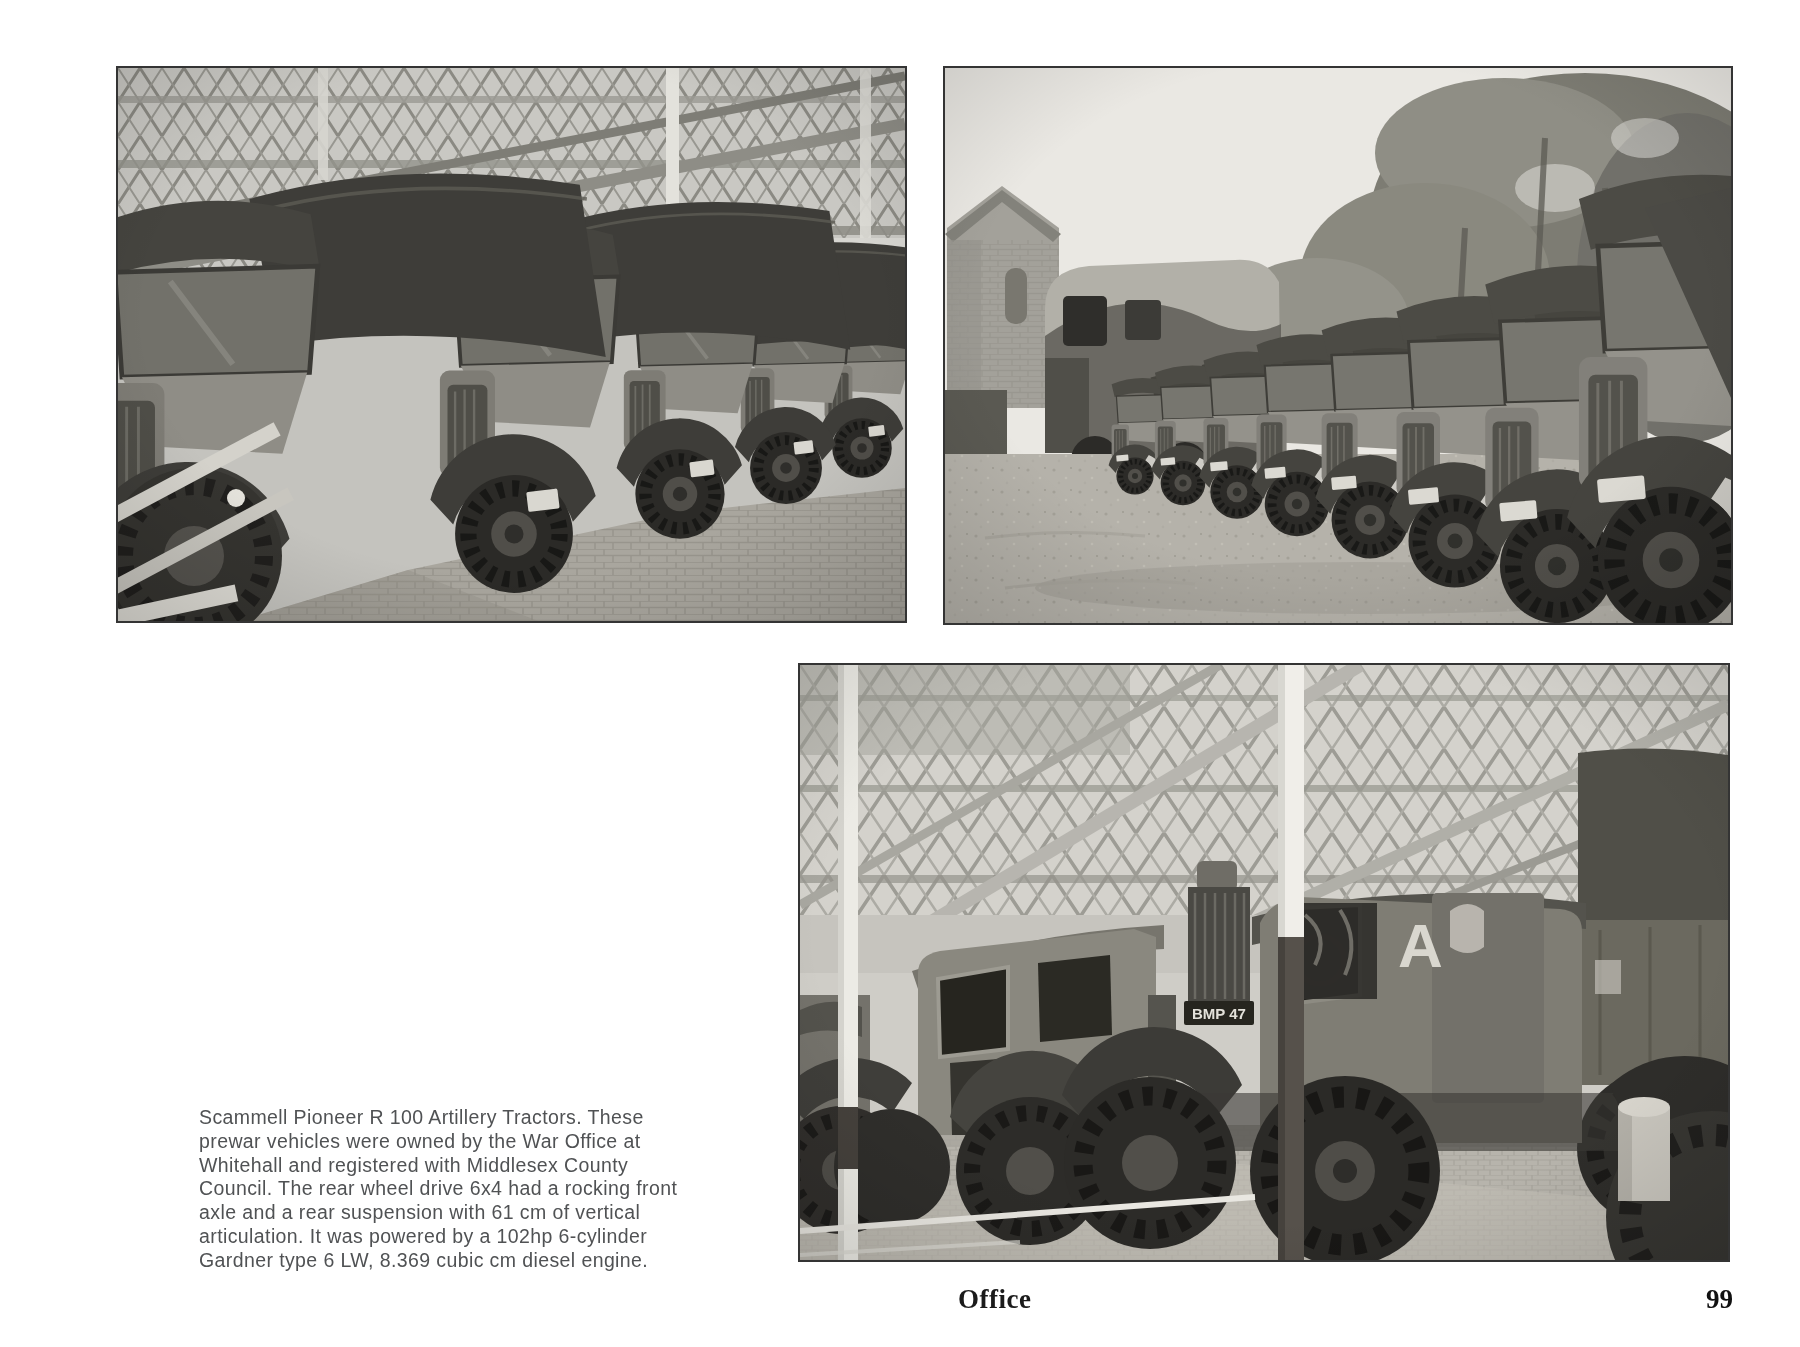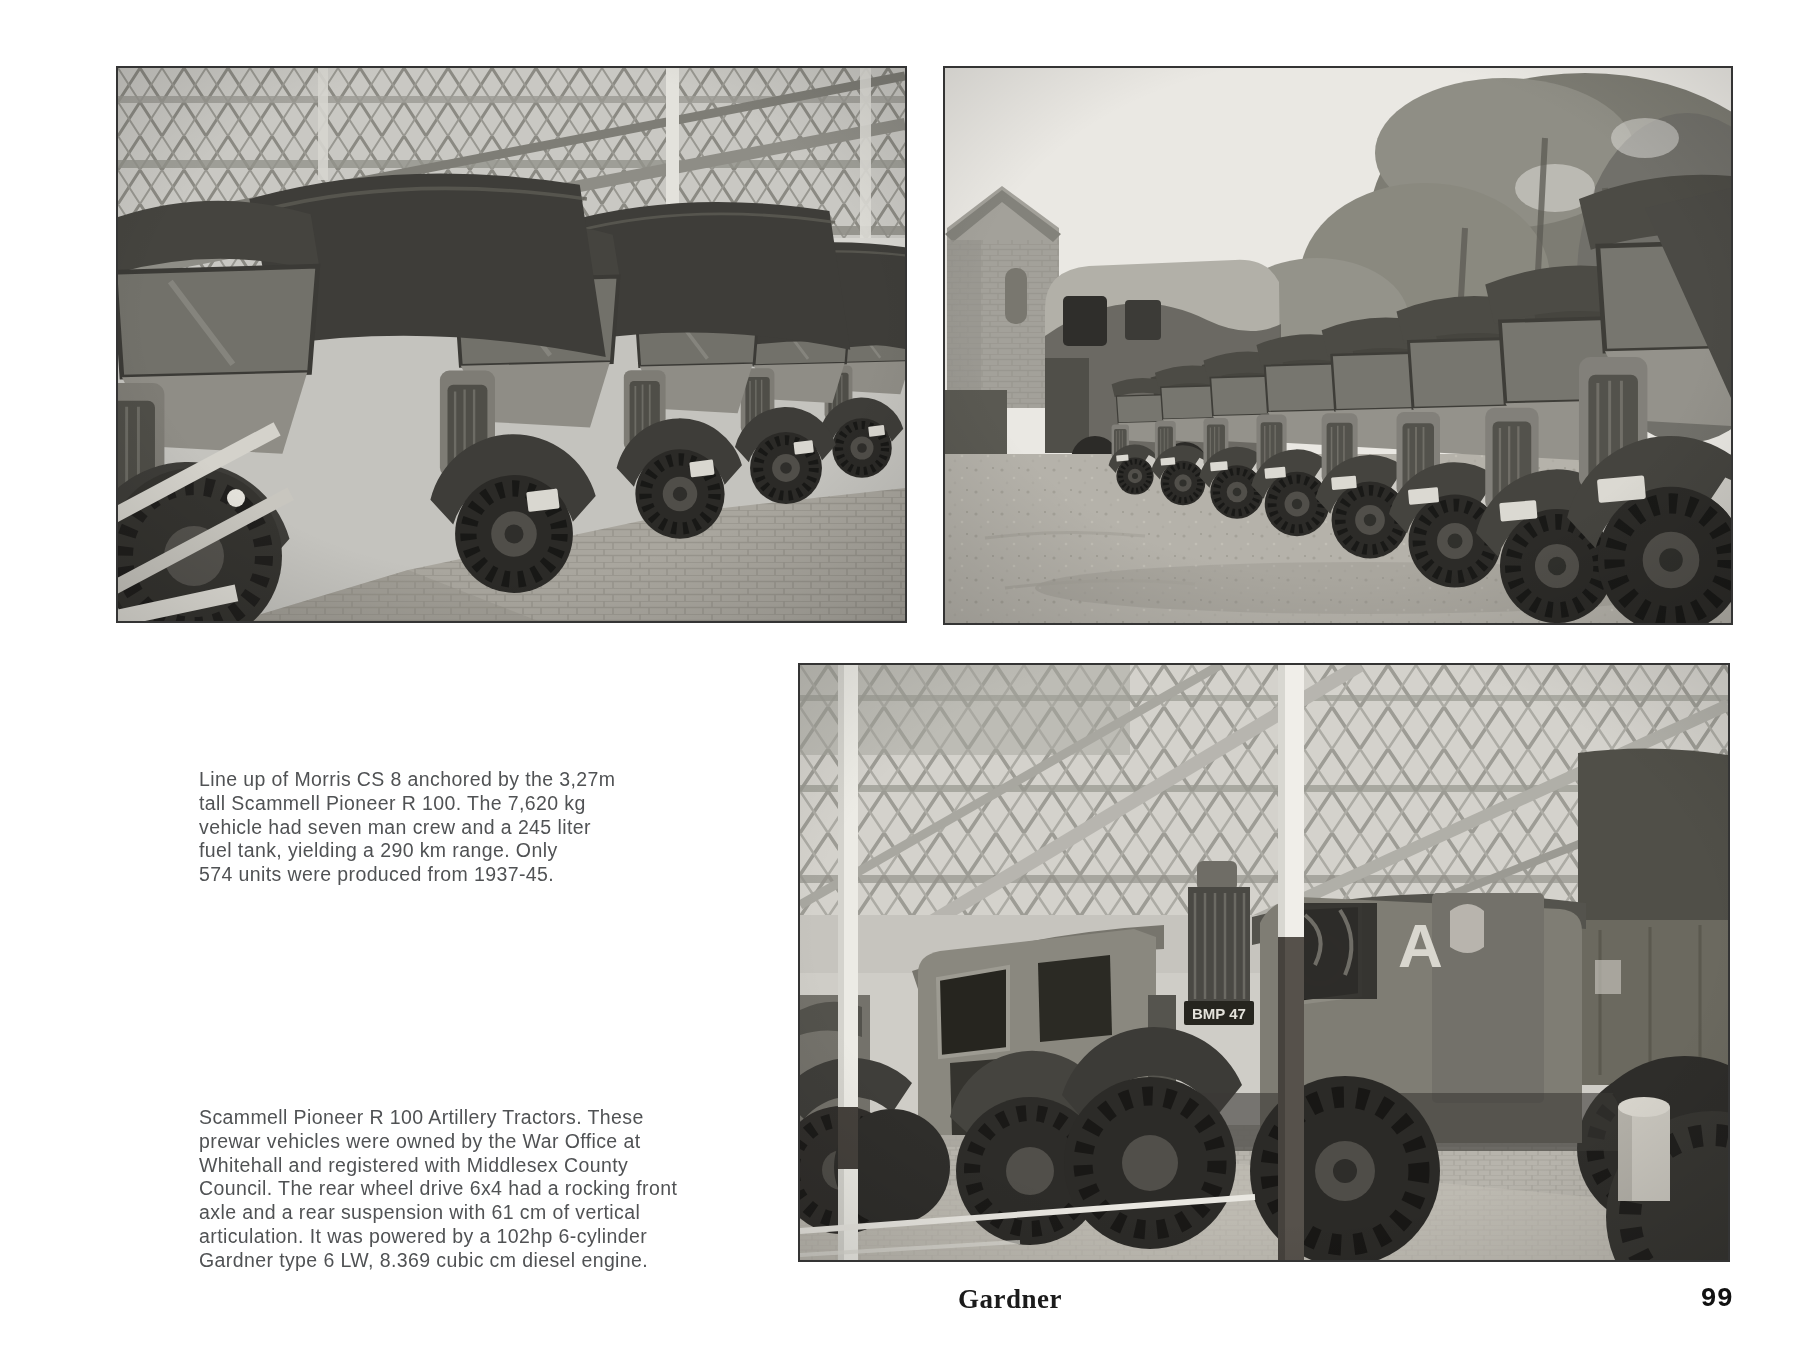--- a/index.html
+++ b/index.html
@@ -38,21 +38,21 @@
     left:958px;top:1284px;
     font-family:"Liberation Serif", serif;
     font-weight:700;
     font-size:27px;
     color:#1b1b1b;
     letter-spacing:0.5px;
   }
   .page-number{
     position:absolute;
     right:67px;top:1284px;
-    font-family:Liberation Mono, monospace;
+    font-family:Liberation Serif, serif;
     font-weight:700;
     font-size:27px;
     color:#111111;
   }
 </style>
 </head>
 <body>
 
 <div class="page">
 
@@ -224,25 +224,20 @@
         <use href="#p2-truck" transform="translate(510,473) scale(0.75)"></use>
         <use href="#p2-truck" transform="translate(612,498) scale(0.92)"></use>
         <use href="#p2-truck" transform="translate(726,492) scale(1.18)"></use>
         <polygon points="786,120 786,330 700,140" fill="#4b4a45"></polygon>
       </g>
 
       <rect width="786" height="555" fill="url(#p2-vig)"></rect>
     </svg>
   </figure>
 
-  <div class="caption" id="caption-2">Line up of Morris CS 8 anchored by the 3,27m
-tall Scammell Pioneer R 100. The 7,620 kg
-vehicle had seven man crew and a 245 liter
-fuel tank, yielding a 290 km range. Only
-574 units were produced from 1937-45.</div>
 
   <figure class="photo" id="photo-3">
     <svg viewBox="0 0 928 595" preserveAspectRatio="none">
       <defs>
         <pattern id="p3-lat" width="56" height="42" patternUnits="userSpaceOnUse">
           <path d="M0,42 L28,0 L56,42" fill="none" stroke="#93928b" stroke-width="3.5"></path>
           <path d="M0,0 L28,42 L56,0" fill="none" stroke="#a5a49d" stroke-width="2.5"></path>
         </pattern>
         <pattern id="p3-brick" width="24" height="10" patternUnits="userSpaceOnUse">
           <rect width="24" height="10" fill="#b7b4ac"></rect>
@@ -362,16 +357,16 @@
   </figure>
 
   <div class="caption" id="caption-3">Scammell Pioneer R 100 Artillery Tractors. These
 prewar vehicles were owned by the War Office at
 Whitehall and registered with Middlesex County
 Council. The rear wheel drive 6x4 had a rocking front
 axle and a rear suspension with 61 cm of vertical
 articulation. It was powered by a 102hp 6-cylinder
 Gardner type 6 LW, 8.369 cubic cm diesel engine.</div>
 
-  <div class="footer-section">Gardner</div>
+  <div class="footer-section">Office</div>
   <div class="page-number">99</div>
 
 </div>
 
 </body></html>

